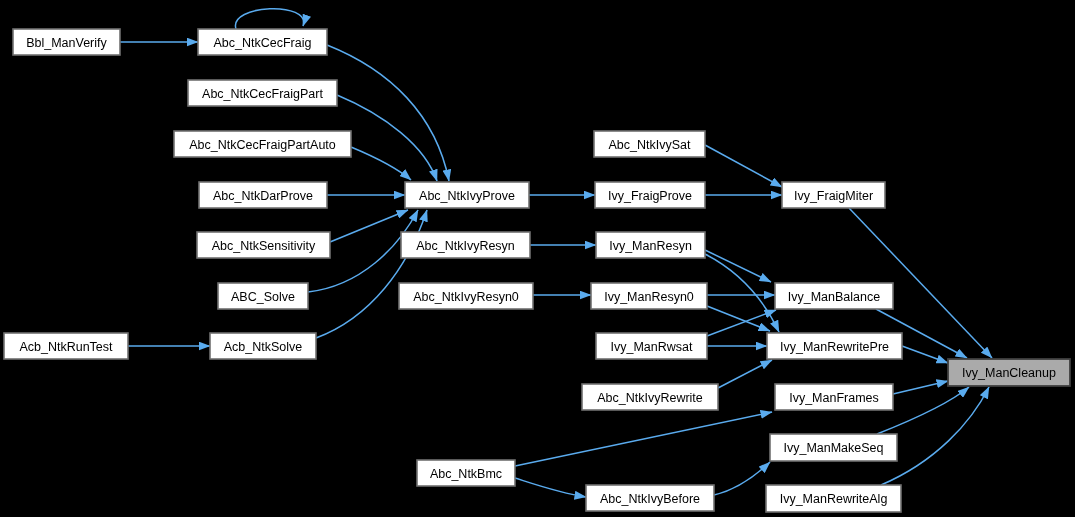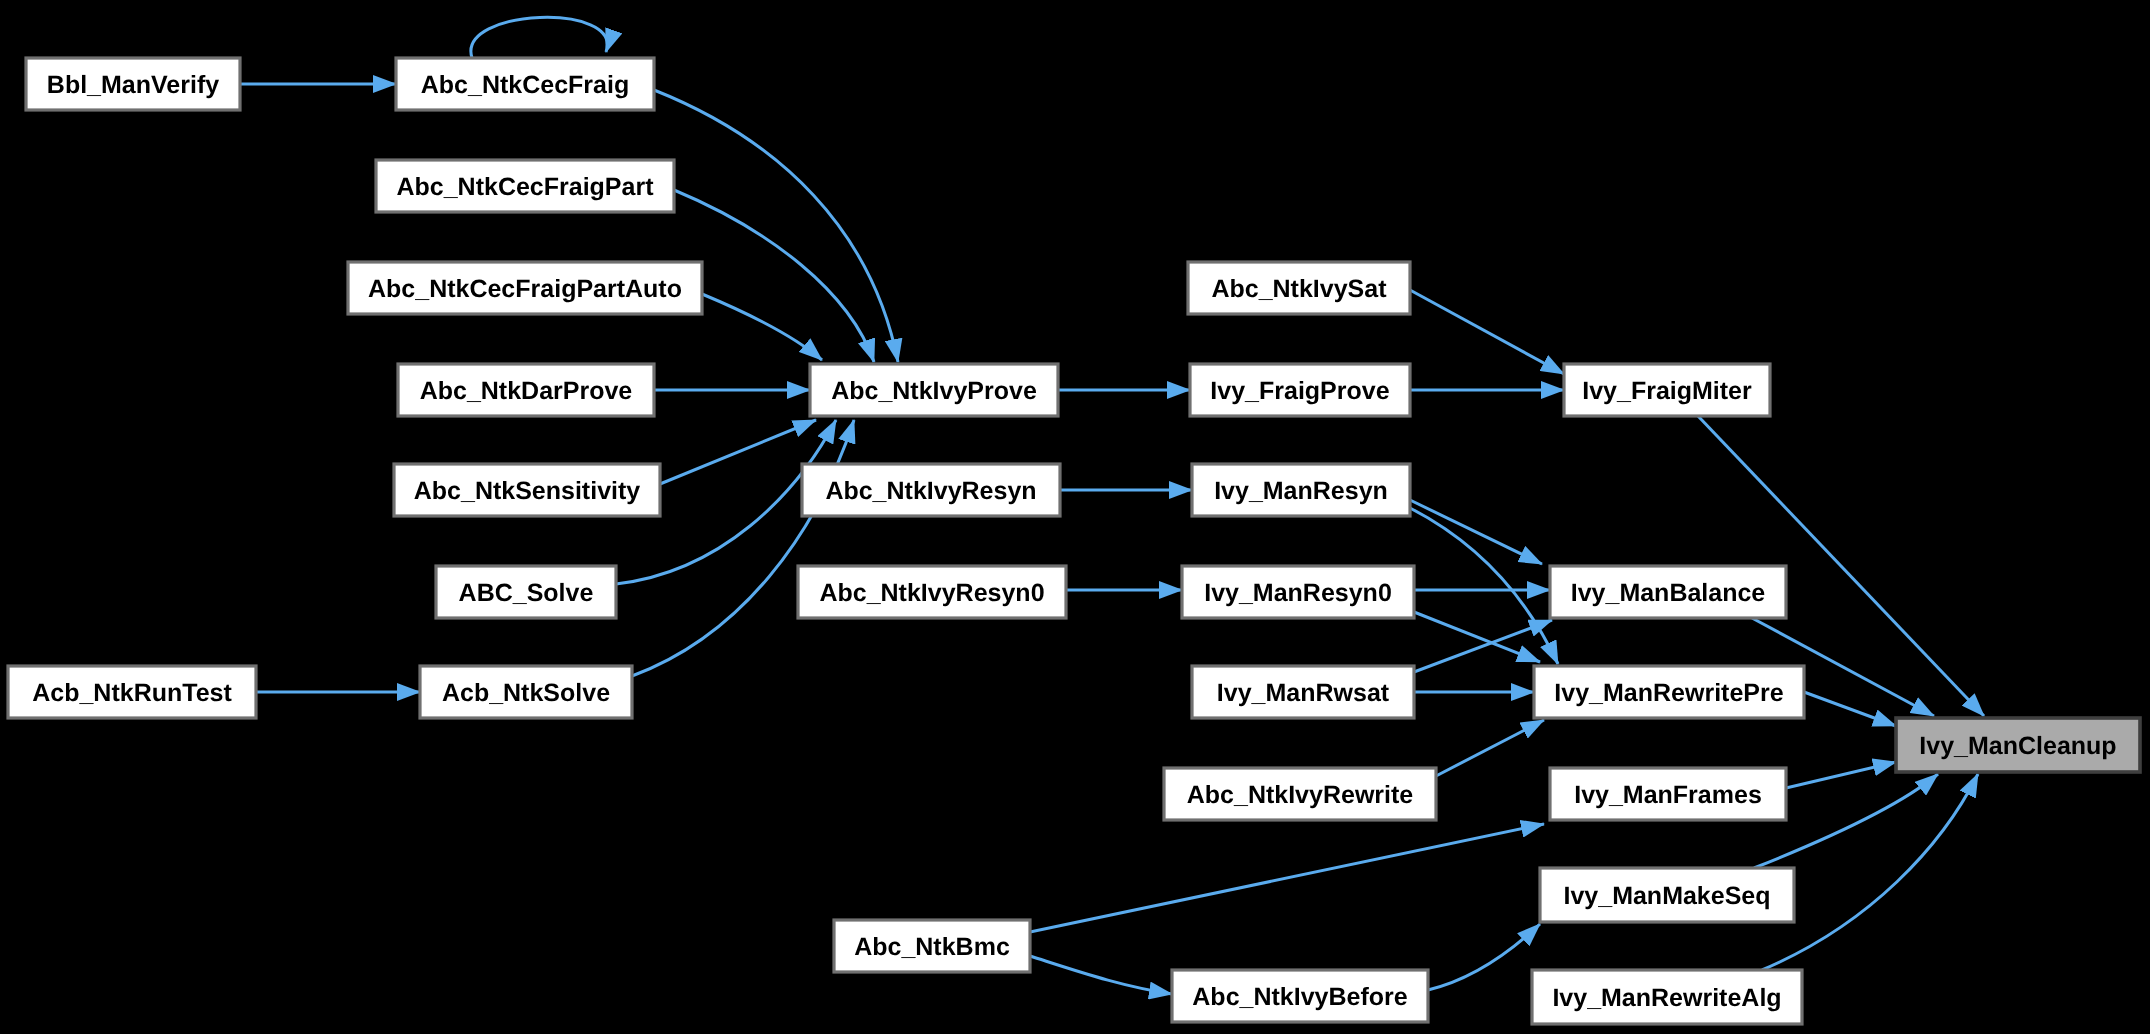--- a/index.html
+++ b/index.html
@@ -8,21 +8,20 @@
     background: #000000;
     width: 1075px;
     height: 517px;
     overflow: hidden;
     font-family: "Liberation Sans", sans-serif;
   }
   #canvas-wrap {
     position: relative;
     width: 977px;
     height: 517px;
-    font-weight: bold;
   }
   svg { display: block; }
   .node rect {
     fill: #ffffff;
     stroke: #707070;
     stroke-width: 1.6;
   }
   .node.highlight rect {
     fill: #aaaaaa;
     stroke: #3f3f3f;

